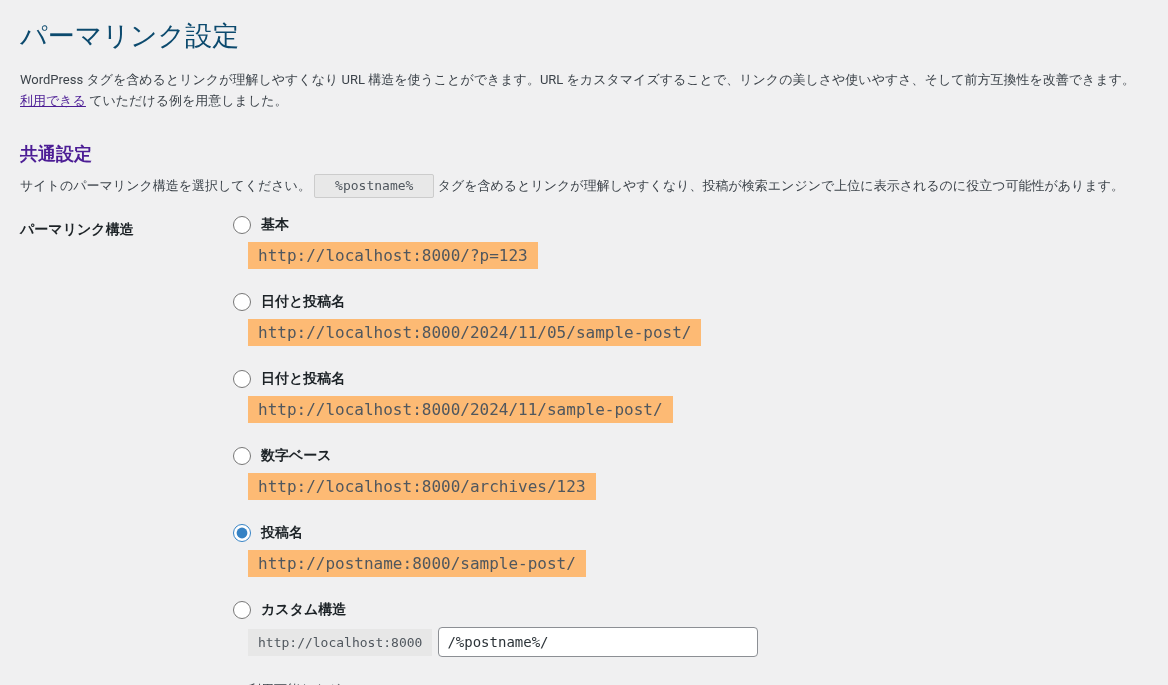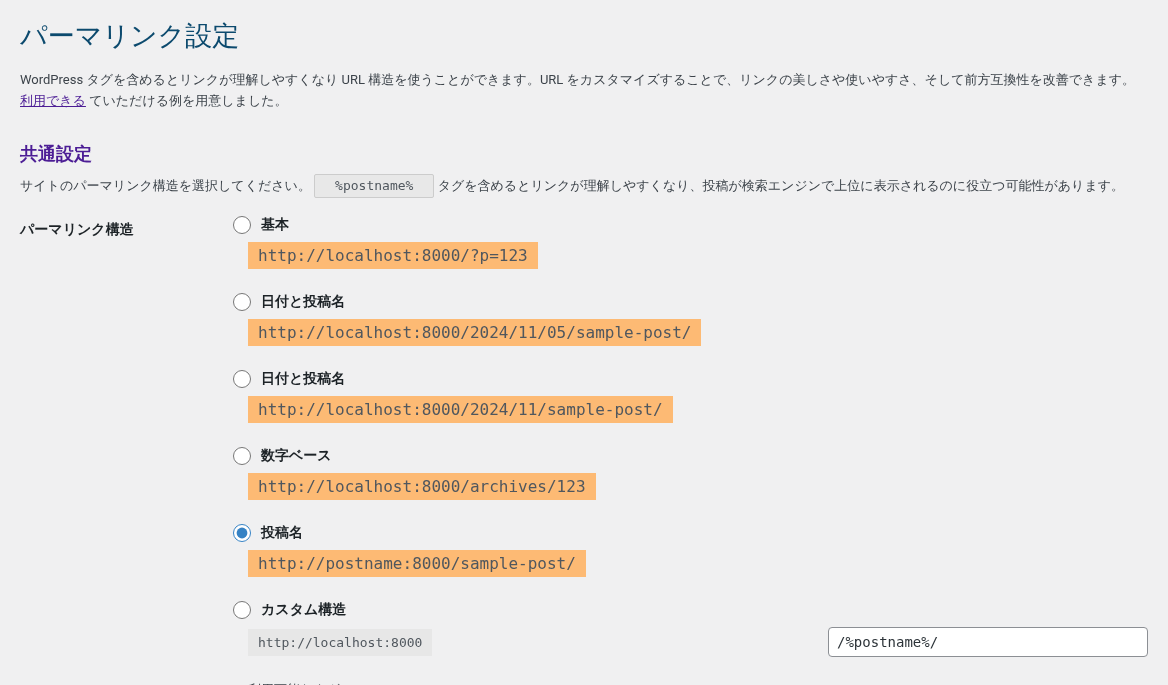--- a/index.html
+++ b/index.html
@@ -89,21 +89,20 @@
     padding: 4px 10px;
     font-family: Consolas, Monaco, monospace;
     font-size: 16px;
     color: #50575e;
   }
   .custom-row {
     margin: 8px 0 0 28px;
     display: flex;
     align-items: center;
     gap: 6px;
-    justify-content: space-between;
   }
   .custom-prefix {
     background: #e7e7e7;
     padding: 6px 10px;
     font-family: Consolas, Monaco, monospace;
     font-size: 13px;
     color: #50575e;
   }
   .custom-input {
     border: 1px solid #8c8f94;

